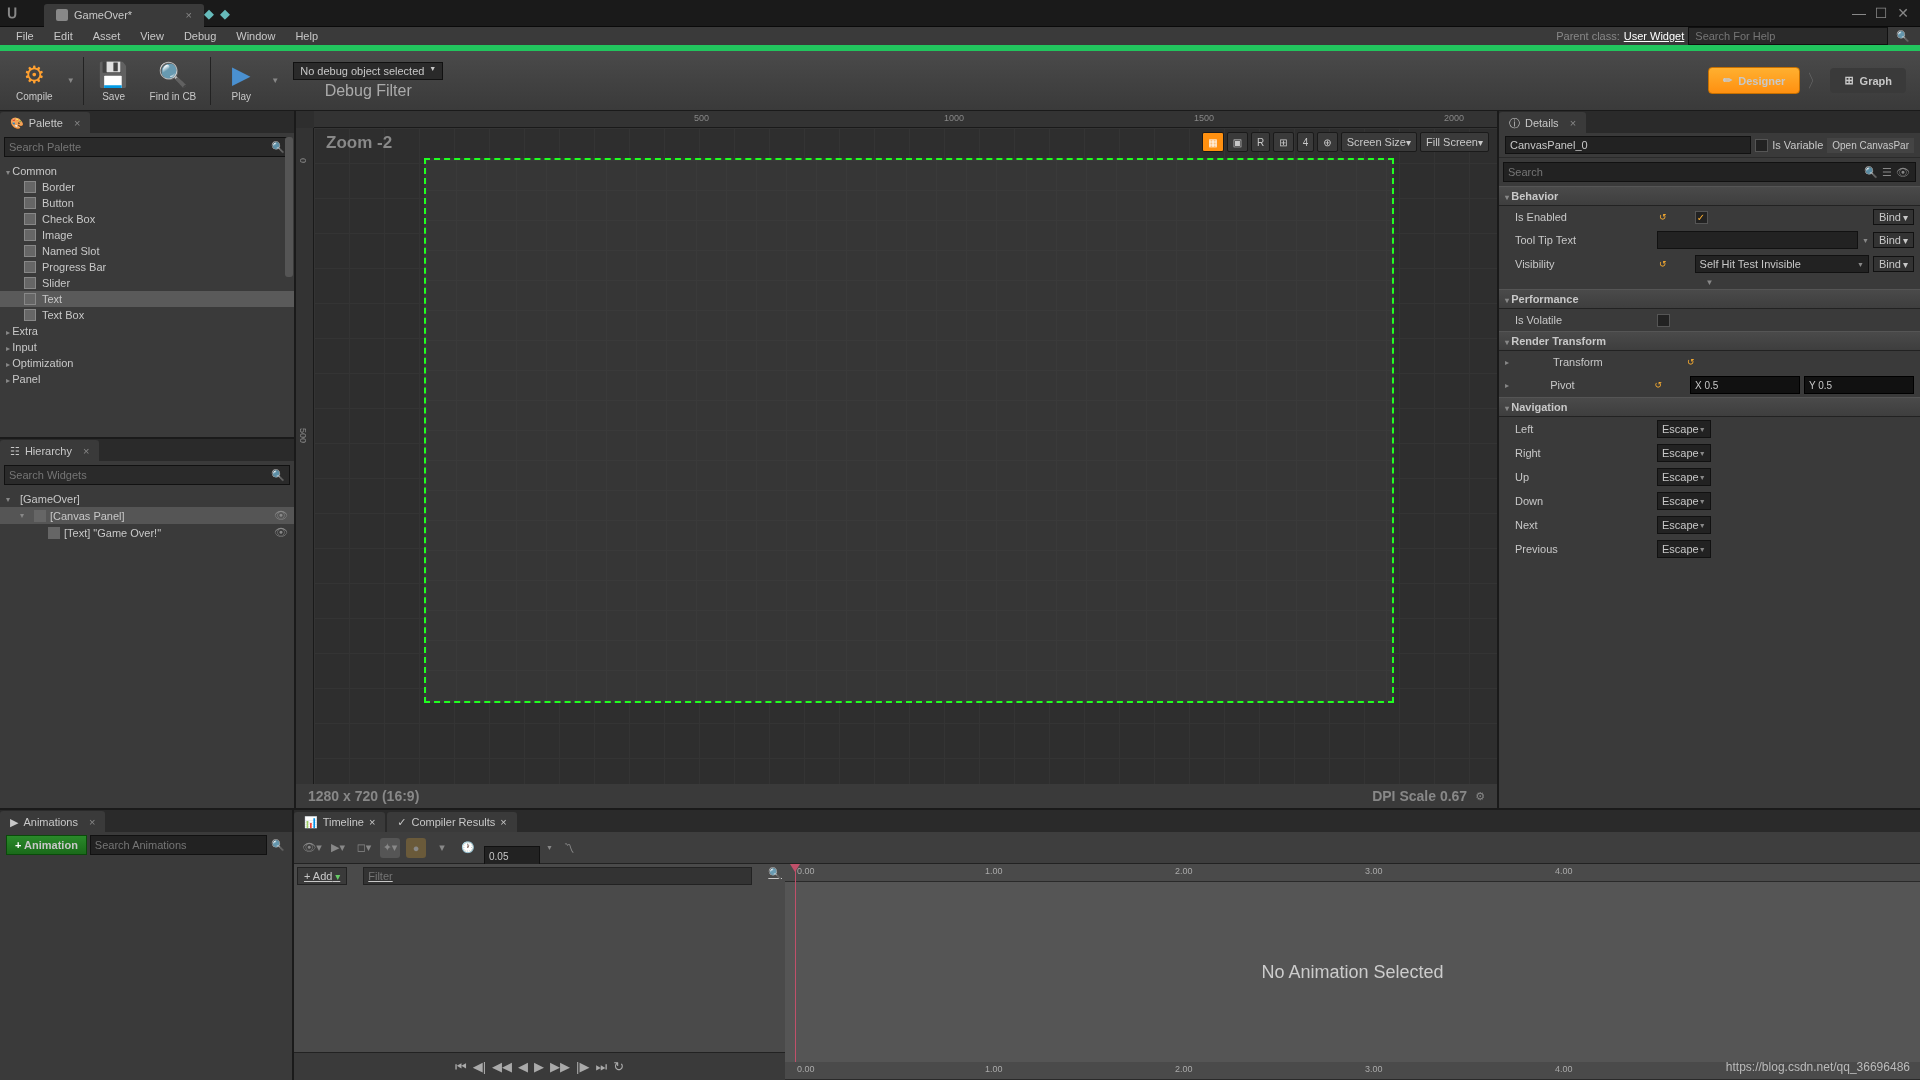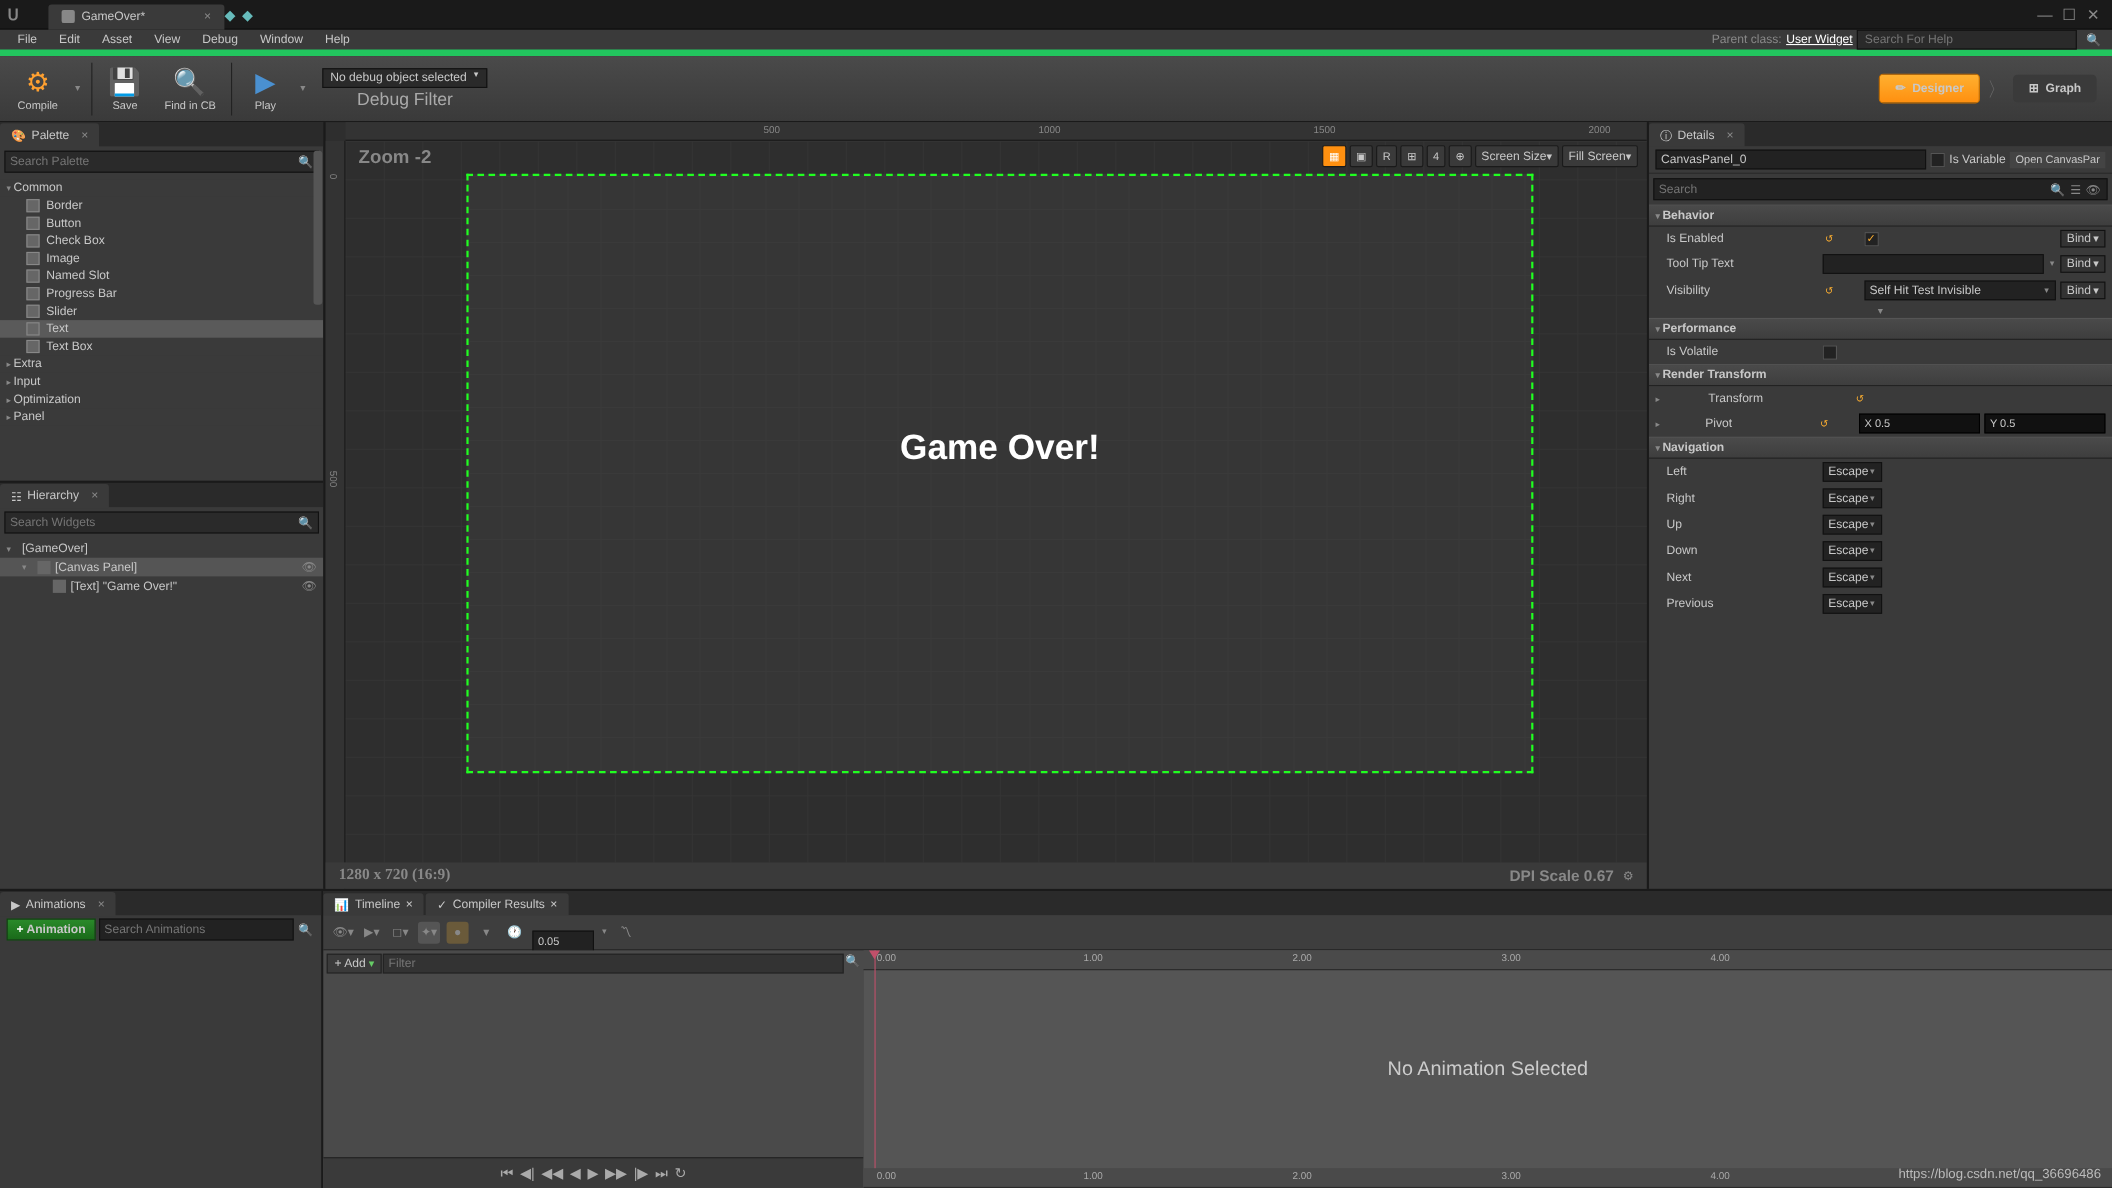--- a/index.html
+++ b/index.html
@@ -65,21 +65,21 @@
 .vp-ruler-v { position:absolute; top:17px; left:0; bottom:0; width:18px; background:#333; border-right:1px solid #1a1a1a; }
 .vp-ruler-v .tick { position:absolute; left:2px; font-size:9px; color:#888; writing-mode:vertical-lr; }
 .zoom-label { position:absolute; top:22px; left:30px; font-size:17px; color:#888; font-weight:bold; }
 .vp-controls { position:absolute; top:21px; right:8px; display:flex; gap:3px; }
 .vp-ctrl { height:20px; background:#3a3a3a; border:1px solid #1a1a1a; padding:0 5px; display:flex; align-items:center; font-size:10px; cursor:pointer; border-radius:2px; }
 .vp-ctrl.active { background:#ff9010; color:#fff; }
 .canvas-wrap { position:absolute; top:47px; left:128px; width:970px; height:545px; }
 .canvas-border { position:absolute; inset:0; border:2px dashed #20ff20; background:#363636; background-image:linear-gradient(#3a3a3a 1px,transparent 1px),linear-gradient(90deg,#3a3a3a 1px,transparent 1px); background-size:30px 30px; }
 .canvas-text { position:absolute; top:230px; left:0; width:100%; text-align:center; font-size:32px; font-weight:bold; color:#fff; }
 .vp-footer { position:absolute; bottom:0; left:0; right:0; height:24px; background:#3a3a3a; display:flex; align-items:center; padding:0 12px; }
-.vp-footer .res { font-size:14px; color:#888; font-weight:bold;font-family:Liberation Serif, serif; }
+.vp-footer .res { font-size:14px; color:#888; font-weight:bold; }
 .vp-footer .dpi { margin-left:auto; font-size:14px; color:#888; font-weight:bold; }
 .vp-footer .gear { margin-left:8px; color:#888; cursor:pointer; }
 .grid-bg { position:absolute; top:17px; left:18px; right:0; bottom:24px; background:#2e2e2e; background-image:linear-gradient(#343434 1px,transparent 1px),linear-gradient(90deg,#343434 1px,transparent 1px); background-size:35px 35px; }
 
 .right-col { width:421px; background:#3a3a3a; display:flex; flex-direction:column; }
 .details-head { display:flex; align-items:center; gap:4px; padding:3px 6px; background:#3a3a3a; border-bottom:1px solid #2a2a2a; }
 .name-input { flex:1; height:18px; background:#222; border:1px solid #111; padding:0 4px; color:#c8c8c8; min-width:0; }
 .checkbox { width:13px; height:13px; background:#222; border:1px solid #555; cursor:pointer; display:inline-flex; align-items:center; justify-content:center; }
 .checkbox.checked::after { content:"✓"; color:#ffb030; font-size:10px; }
 .open-link { background:#444; padding:2px 5px; cursor:pointer; white-space:nowrap; font-size:10px; }
@@ -106,21 +106,21 @@
 .anim-search-row { display:flex; align-items:center; padding:0 3px 3px 3px; }
 .anim-search { flex:1; height:20px; background:#222; border:1px solid #111; padding:0 4px; }
 .anim-right { flex:1; display:flex; flex-direction:column; }
 .anim-tabs { height:22px; background:#2a2a2a; display:flex; }
 .anim-tabs .tab { background:#3a3a3a; padding:0 10px; display:flex; align-items:center; gap:5px; border-radius:3px 3px 0 0; margin-top:2px; margin-right:2px; }
 .anim-toolbar { height:32px; background:#3e3e3e; display:flex; align-items:center; gap:6px; padding:0 8px; border-bottom:1px solid #222; }
 .anim-tb-btn { width:20px; height:20px; display:flex; align-items:center; justify-content:center; color:#888; cursor:pointer; }
 .time-in { width:56px; height:20px; background:#222; border:1px solid #111; padding:0 4px; font-size:10px;margin-top:17px; }
 .track-area { display:flex; flex:1; }
 .track-left { width:491px; background:#4a4a4a; display:flex; flex-direction:column; }
-.add-row { display:flex; padding:3px; gap:1px; }
+.add-row { display:flex; padding:3px; gap:16px;text-decoration:underline; }
 .add-btn { background:#3a3a3a; border:1px solid #222; padding:2px 6px; cursor:pointer; color:#6c6; font-size:10px; }
 .filter-in { flex:1; height:18px; background:#333; border:1px solid #222; padding:0 4px; }
 .track-right { flex:1; background:#555; position:relative; }
 .time-ruler { height:18px; background:#4a4a4a; border-bottom:1px solid #2a2a2a; position:relative; }
 .time-ruler .tk { position:absolute; top:2px; font-size:9px; color:#aaa; }
 .playhead { position:absolute; top:0; bottom:0; width:1px; background:#c0506a; }
 .playhead::before { content:""; position:absolute; top:0; left:-5px; border:5px solid transparent; border-top:8px solid #c0506a; }
 .no-anim { position:absolute; top:50%; left:50%; transform:translate(-50%,-50%); font-size:18px; color:#ccc; }
 .transport { height:28px; background:#3a3a3a; display:flex; align-items:center; justify-content:center; gap:6px; border-top:1px solid #222; }
 .transport span { color:#aaa; cursor:pointer; font-size:13px; }
@@ -304,21 +304,20 @@
       <div class="vp-ctrl">▣</div>
       <div class="vp-ctrl">R</div>
       <div class="vp-ctrl">⊞</div>
       <div class="vp-ctrl">4</div>
       <div class="vp-ctrl">⊕</div>
       <div class="vp-ctrl"><span>Screen Size</span> ▾</div>
       <div class="vp-ctrl"><span>Fill Screen</span> ▾</div>
     </div>
     <div class="canvas-wrap">
       <div class="canvas-border"></div>
-      <div class="canvas-text">Game Over!</div>
     </div>
     <div class="vp-footer">
       <span class="res">1280 x 720 (16:9)</span>
       <span class="dpi">DPI Scale 0.67</span>
       <span class="gear">⚙</span>
     </div>
   </div>
 
   <div class="right-col">
     <div class="panel-tab">

